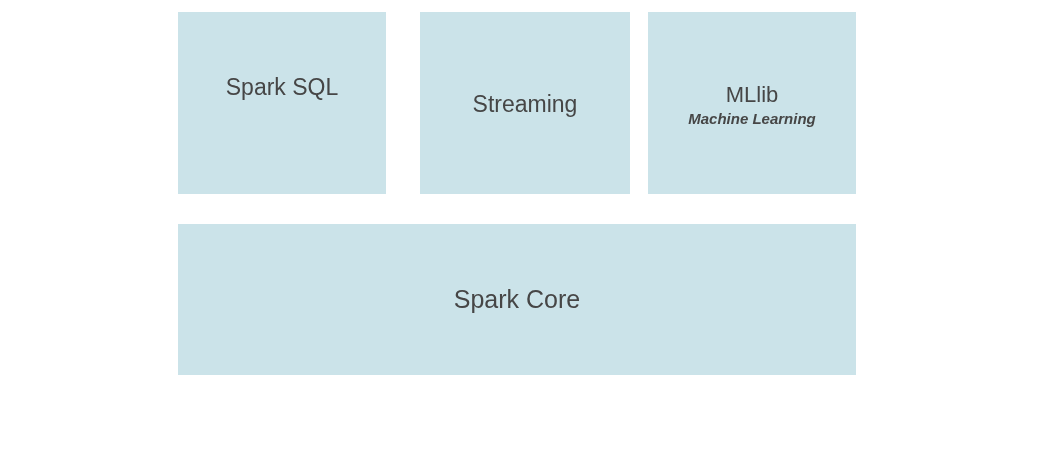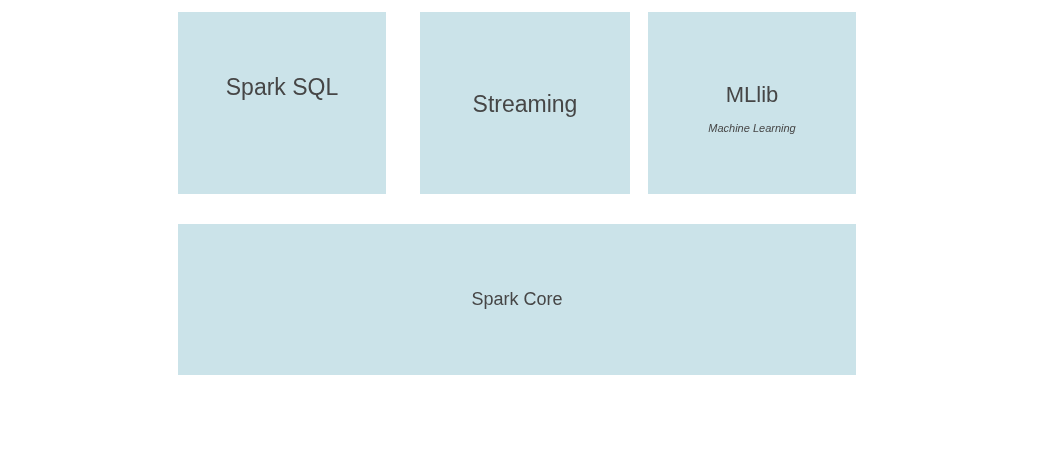--- a/index.html
+++ b/index.html
@@ -59,39 +59,39 @@
   }
 
   
   .box-text {
     width: 100%;
     padding: 0 6px;
     box-sizing: border-box;
   }
 
   .title-lg {
-    font-size: 18px;
+    font-size: 25px;
     font-weight: 400;
   }
 
   .title-md {
     font-size: 23px;
     font-weight: 400;
   }
 
   .title-sm {
     font-size: 22px;
     font-weight: 400;
   }
 
   .subtitle-italic {
-    font-size: 11px;
+    font-size: 15px;
     font-style: italic;
-    font-weight: 400;
-    margin-top: 14px;
+    font-weight: 700;
+    margin-top: 2px;
   }
 
   
   .pad-two-line  { margin-top: 62px; }
   .pad-one-line  { margin-top: 79px; }
   .pad-mllib     { margin-top: 70px; }
 </style>
 </head>
 <body>
 

